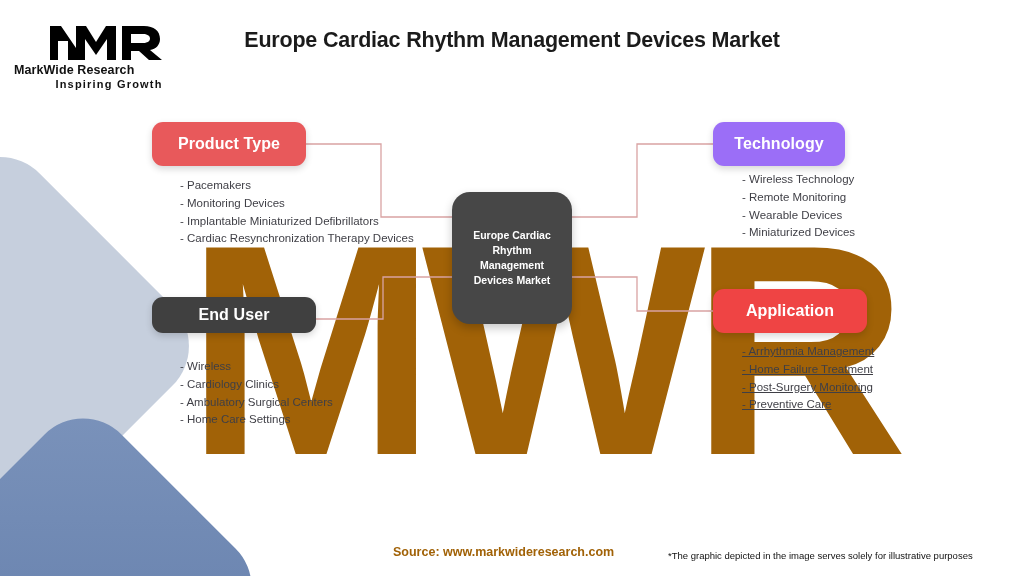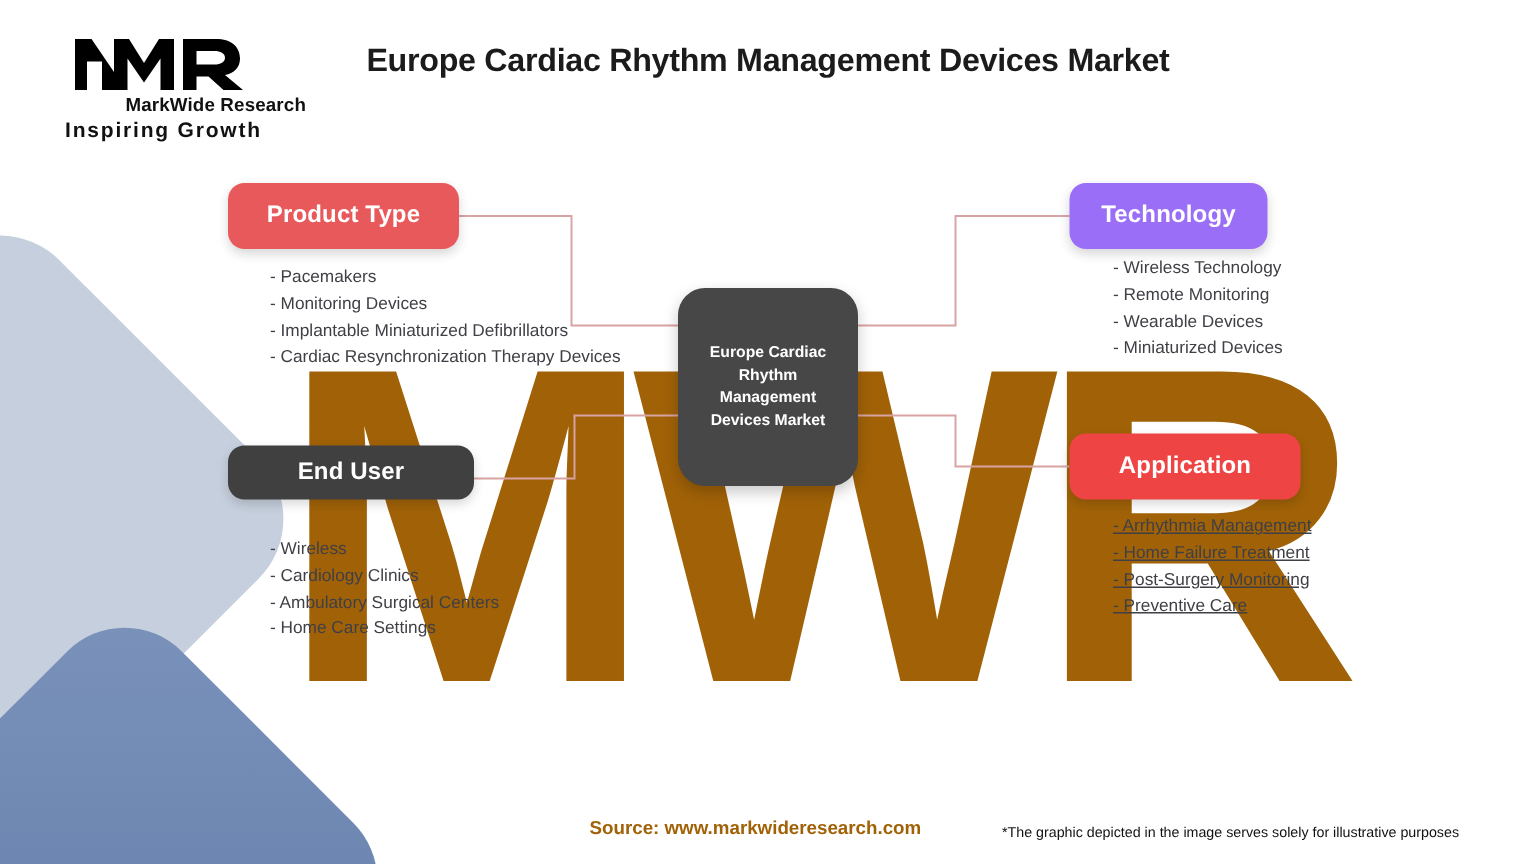--- a/index.html
+++ b/index.html
@@ -44,25 +44,25 @@
     font-family: "Liberation Sans", sans-serif;
     user-select: none;
     pointer-events: none;
     line-height: 1;
   }
 
   
   #logo { position: absolute; left: 14px; top: 22px; width: 190px; }
   #logo-mark { display:block; margin: 0 auto; }
   .logo-line1 {
-    text-align: right; font-size: 12.5px; font-weight: 700;
+    text-align: left; font-size: 12.5px; font-weight: 700;
     color: #111; letter-spacing: .1px; margin-top: 1px;
   }
   .logo-line2 {
-    text-align: center; font-size: 14px; font-weight: 700;
+    text-align: center; font-size: 11px; font-weight: 700;
     color: #111; letter-spacing: 1.2px; margin-top: 1px;
   }
   #page-title {
     position: absolute; left: 0; top: 28px; width: 1024px;
     text-align: center;
     font-size: 21.5px; font-weight: 700; color: #1b1b1b;
     letter-spacing: -.2px;
   }
 
   

